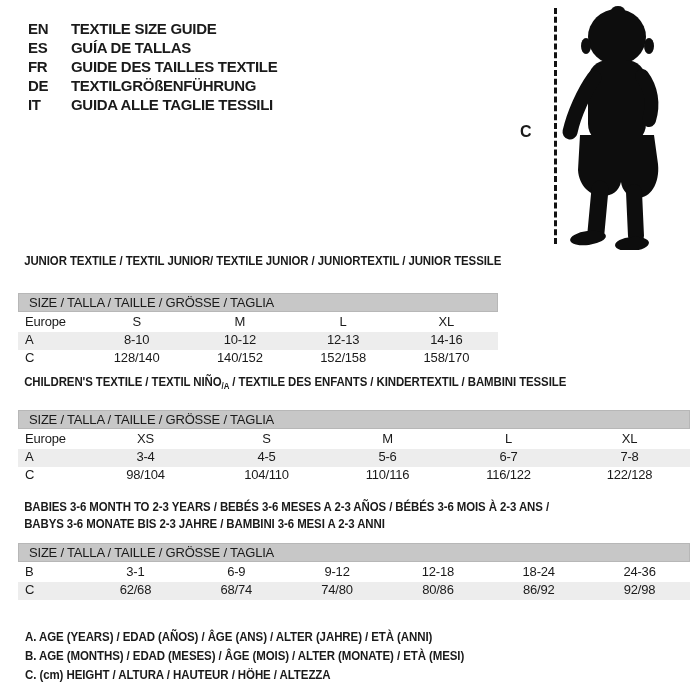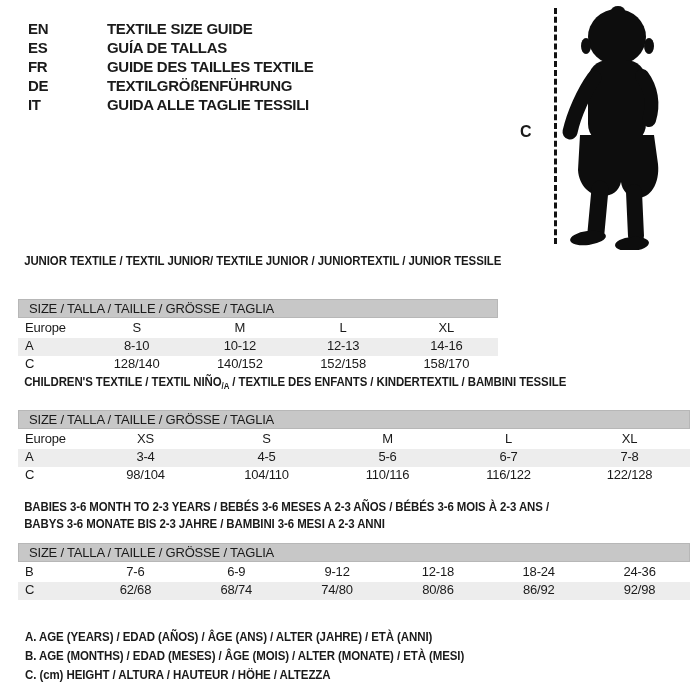--- a/index.html
+++ b/index.html
@@ -5,37 +5,37 @@
   html,body { margin:0; padding:0; background:#fff; }
   .canvas {
     position:relative; width:700px; height:700px; background:#ffffff;
     font-family:"Liberation Sans","DejaVu Sans",sans-serif;
     color:var(--text,#1a1a1a); overflow:hidden;
   }
   
   .lang-list { position:absolute; left:28px; top:19px; }
   .lang-row { display:flex; height:19px; align-items:center; }
   .lang-code { width:43px; font-weight:bold; font-size:15px; letter-spacing:-0.3px; }
-  .lang-label { font-weight:bold; font-size:15px; letter-spacing:-0.3px; white-space:nowrap;margin-left:36px; }
+  .lang-label { font-weight:bold; font-size:15px; letter-spacing:-0.3px; white-space:nowrap; }
 
   
   .figure-line { position:absolute; left:554px; top:8px; height:236px; width:0;
     border-left:3px dashed #121212; }
   .figure-label { position:absolute; left:520px; top:123px; font-size:16px; font-weight:bold; }
   .baby-svg { position:absolute; left:552px; top:4px; }
 
   
   .section { position:absolute; left:18px; }
   .section-0 { top:252px; width:480px; }
   .section-1 { top:373px; width:672px; }
   .section-2 { top:498px; width:672px; }
   .sec-heading { font-size:13px; font-weight:bold; line-height:17px; padding-left:7px;
     white-space:nowrap; transform:scaleX(0.88); transform-origin:0 50%; letter-spacing:-0.1px; }
   .sub { font-size:9px; vertical-align:-3px; }
-  .section-0 .heading-block { margin-bottom:30px; }
+  .section-0 .heading-block { margin-bottom:24px; }
   .section-1 .heading-block { margin-bottom:15px; }
   .section-2 .heading-block { margin-bottom:11px; }
   .size-bar { height:19px; background:var(--bar,#c7c7c7); border:1px solid #b7b7b7;
     box-sizing:border-box; font-size:13px; line-height:17px; padding-left:10px;
     letter-spacing:-0.2px; margin-bottom:2px; }
   .t-row { display:flex; height:18px; align-items:flex-start; font-size:13px; letter-spacing:-0.2px; }
   .t-row.shaded { background:var(--shade,#ededed); }
   .t-label { width:67px; padding-left:7px; box-sizing:border-box; }
   .t-cell { flex:1; text-align:center; }
 
@@ -155,21 +155,21 @@
     </div>
   <div class="section section-2">
       <div class="heading-block">
         <div class="sec-heading"><span class="">BABIES 3-6 MONTH TO 2-3 YEARS / BEBÉS 3-6 MESES A 2-3 AÑOS / BÉBÉS 3-6 MOIS À 2-3 ANS /</span></div>
         <div class="sec-heading"><span class="">BABYS 3-6 MONATE BIS 2-3 JAHRE / BAMBINI 3-6 MESI A 2-3 ANNI</span></div>
       </div>
       <div class="size-bar">SIZE / TALLA / TAILLE / GRÖSSE / TAGLIA</div>
       <div>
         <div class="t-row">
           <span class="t-label">B</span>
-          <span class="t-cell">7-6</span>
+          <span class="t-cell">3-1</span>
           <span class="t-cell">6-9</span>
           <span class="t-cell">9-12</span>
           <span class="t-cell">12-18</span>
           <span class="t-cell">18-24</span>
           <span class="t-cell">24-36</span>
         </div>
         <div class="t-row shaded">
           <span class="t-label">C</span>
           <span class="t-cell">62/68</span>
           <span class="t-cell">68/74</span>

